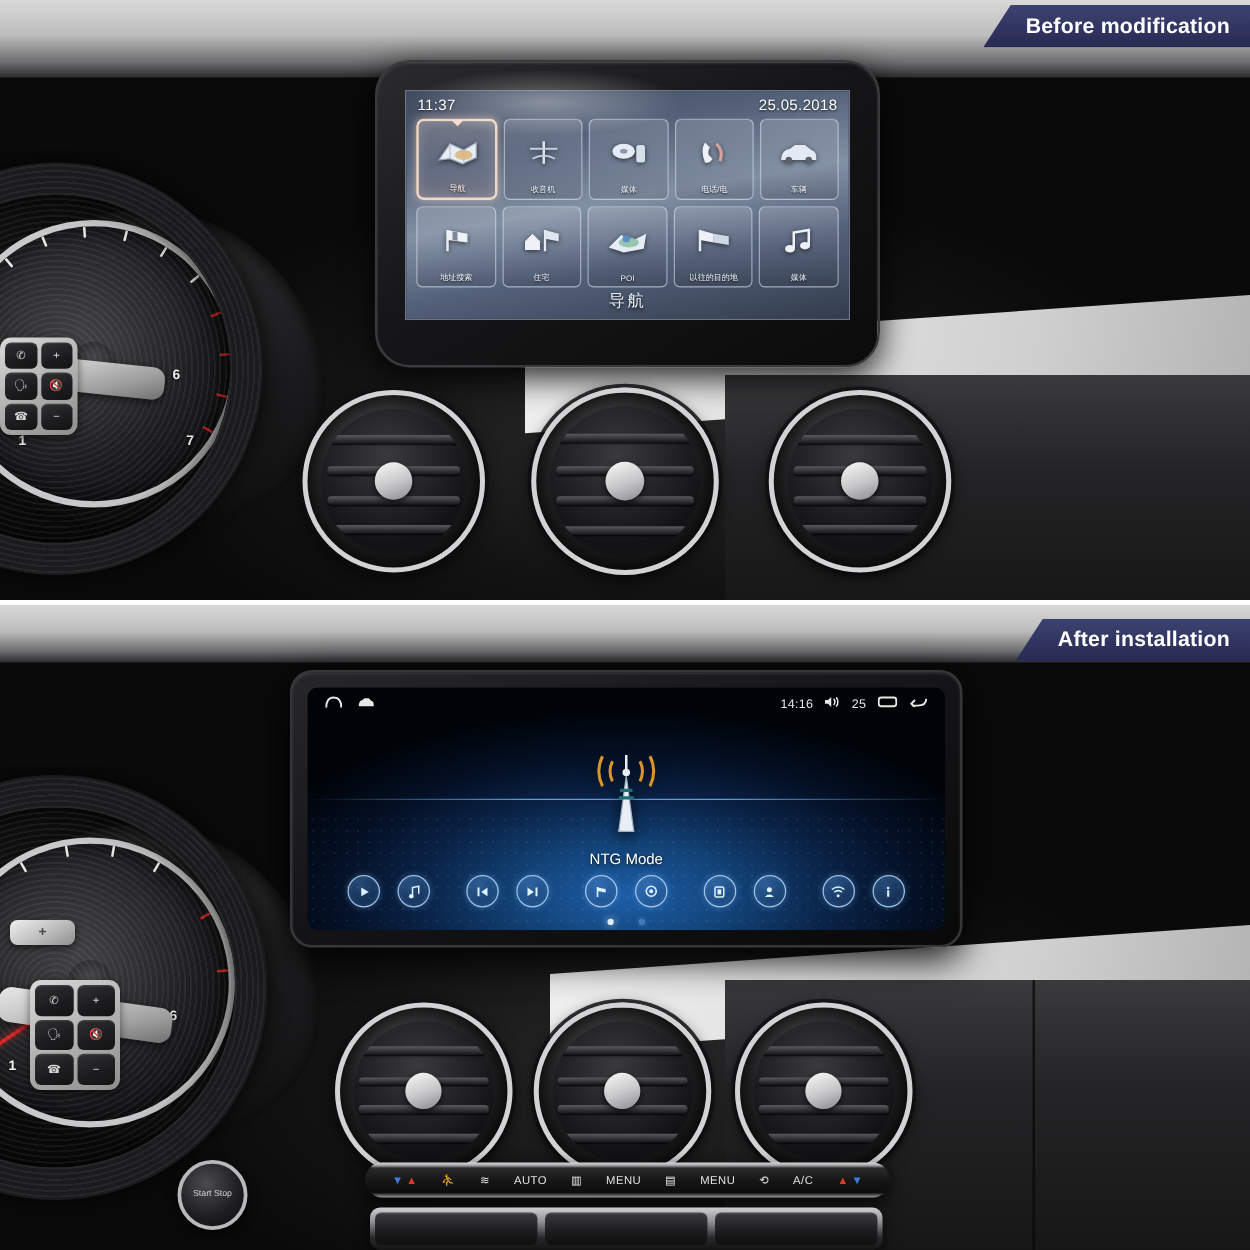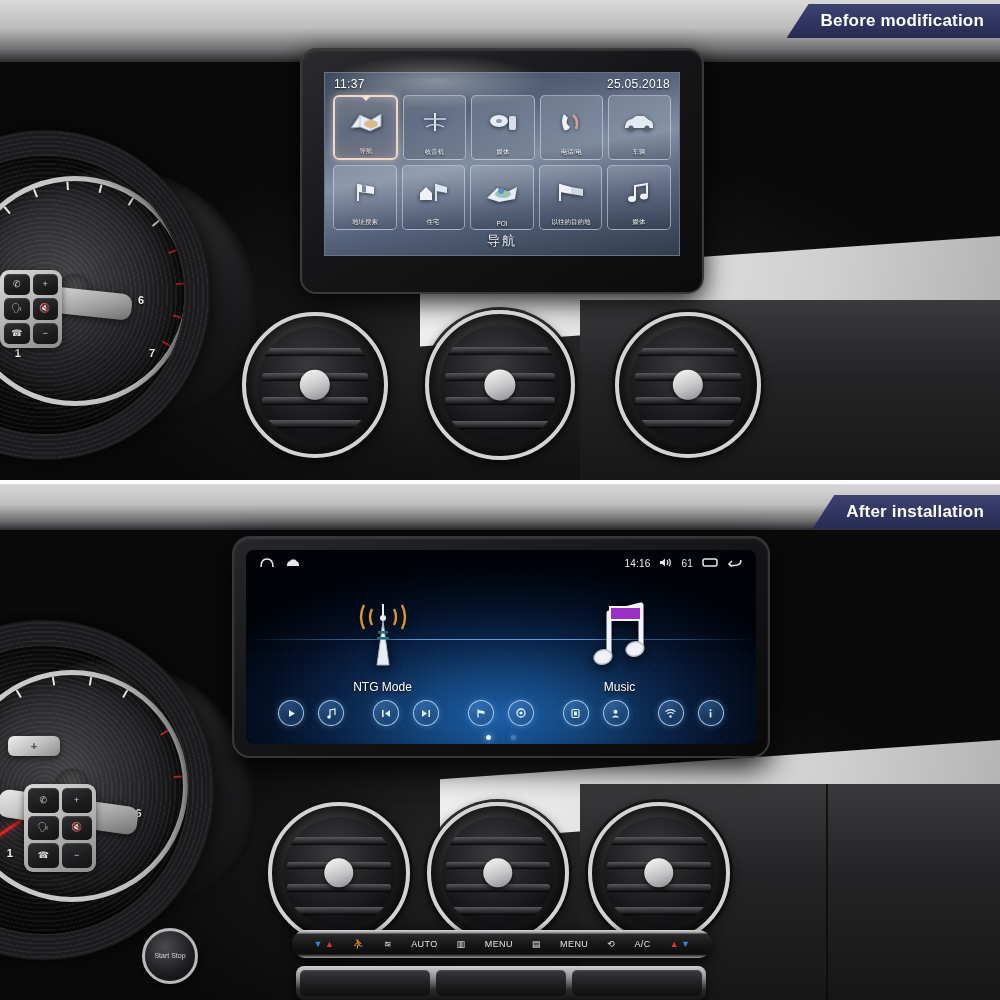--- a/index.html
+++ b/index.html
@@ -135,21 +135,21 @@
     position:absolute; left:50%; top:50%; width:22%; height:22%;
     transform:translate(-50%,-50%); border-radius:50%;
     background:linear-gradient(160deg,#fafafa,#c6c6c8 55%,#8b8b8d);
     box-shadow:0 2px 5px rgba(0,0,0,.8);
   }
 
   
   .hu-old {
     position:absolute;
     background:linear-gradient(150deg,#2b2b2d 0%,#161618 45%,#0b0b0c 100%);
-    border-radius:16px;
+    border-radius:28px;
     box-shadow:0 8px 26px rgba(0,0,0,.85), inset 0 1px 2px rgba(255,255,255,.1);
     padding:22px 22px 36px 22px;
     border:2px solid #3a3a3c;
   }
   .hu-old::after{
     content:""; position:absolute; left:6%; top:2%; width:55%; height:22%;
     background:radial-gradient(ellipse at 50% 50%, rgba(255,255,255,.35), rgba(255,255,255,0) 70%);
     pointer-events:none; border-radius:50%;
   }
   .old-screen {
@@ -585,21 +585,21 @@
             </div>
             <div class="sb-right">
               <span>14:16</span>
               <span>
                 <svg width="13" height="11" viewBox="0 0 13 11">
                   <path d="M1 4 L3.4 4 L6 1.5 L6 9.5 L3.4 7 L1 7 Z" fill="#e7e7e8"></path>
                   <path d="M8 3 Q9.8 5.5 8 8" stroke="#e7e7e8" stroke-width="1.2" fill="none"></path>
                   <path d="M10 1.8 Q12.6 5.5 10 9.2" stroke="#e7e7e8" stroke-width="1.2" fill="none"></path>
                 </svg>
               </span>
-              <span>61</span>
+              <span>25</span>
               <span>
                 <svg width="16" height="11" viewBox="0 0 16 11">
                     <rect x="1" y="2" width="14" height="7" rx="2" stroke="#e7e7e8" stroke-width="1.5" fill="none"></rect>
                   </svg>
               </span>
               <span>
                 <svg width="15" height="11" viewBox="0 0 15 11">
                   <path d="M14 3 Q14 8.5 7 8.5 L2.5 8.5" stroke="#e7e7e8" stroke-width="1.5" fill="none"></path>
                   <path d="M5 5.5 L2 8.5 L5 11" stroke="#e7e7e8" stroke-width="1.5" fill="none" transform="translate(0,-1.5)"></path>
                 </svg>
@@ -619,31 +619,20 @@
                   <line x1="36" y1="5" x2="36" y2="17" stroke="#e9eef5" stroke-width="2"></line>
                   <path d="M25 10 Q21 18 25 26" stroke="#d8962c" stroke-width="2.4" fill="none"></path>
                   <path d="M17 6 Q11 18 17 30" stroke="#d8962c" stroke-width="2.4" fill="none"></path>
                   <path d="M47 10 Q51 18 47 26" stroke="#d8962c" stroke-width="2.4" fill="none"></path>
                   <path d="M55 6 Q61 18 55 30" stroke="#d8962c" stroke-width="2.4" fill="none"></path>
                 </svg>
               </div>
               <div class="app-lab">NTG Mode</div>
             </div>
 
-            <div class="app">
-              <div class="app-ico">
-                <svg width="66" height="70" viewBox="0 0 66 70">
-                  <path d="M22 58 L22 14 L54 6 L54 50" stroke="#f2f4f8" stroke-width="5" fill="none" stroke-linejoin="round"></path>
-                  <rect x="23" y="8" width="31" height="13" fill="#9b2fc4" stroke="#f2f4f8" stroke-width="2"></rect>
-                  <ellipse cx="16" cy="58" rx="9" ry="7" fill="#eef1f6" stroke="#b9c2d0" stroke-width="1.4" transform="rotate(-16 16 58)"></ellipse>
-                  <ellipse cx="48" cy="50" rx="9" ry="7" fill="#eef1f6" stroke="#b9c2d0" stroke-width="1.4" transform="rotate(-16 48 50)"></ellipse>
-                </svg>
-              </div>
-              <div class="app-lab">Music</div>
-            </div>
 
 
 
           </div>
 
           <div class="shortcuts">
             <div class="sc-group">
               <div class="sc">
                 <svg width="11" height="11" viewBox="0 0 11 11">
                     <path d="M3 2 L9 5.5 L3 9 Z" fill="#dff0ff"></path>

